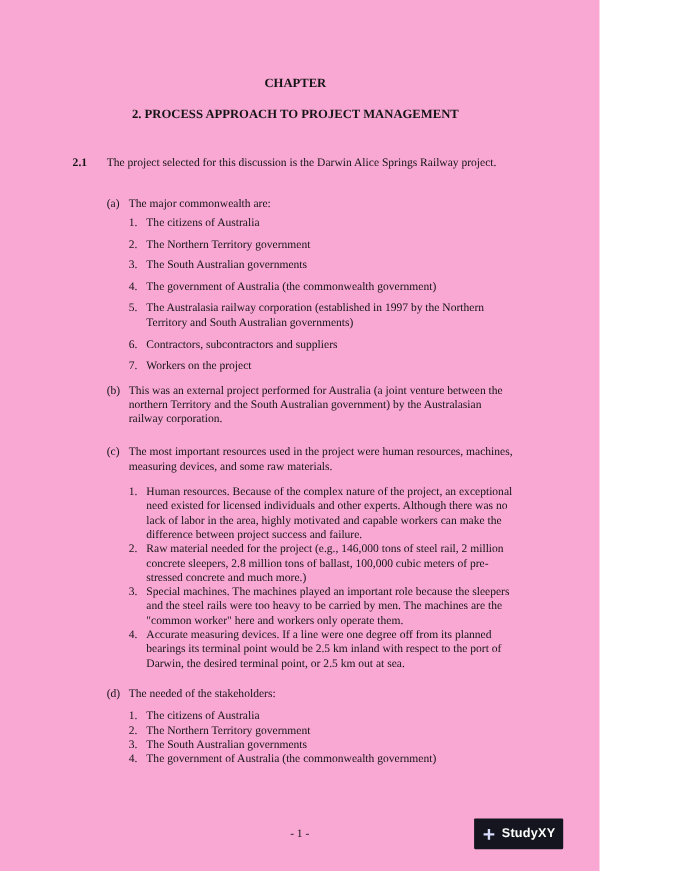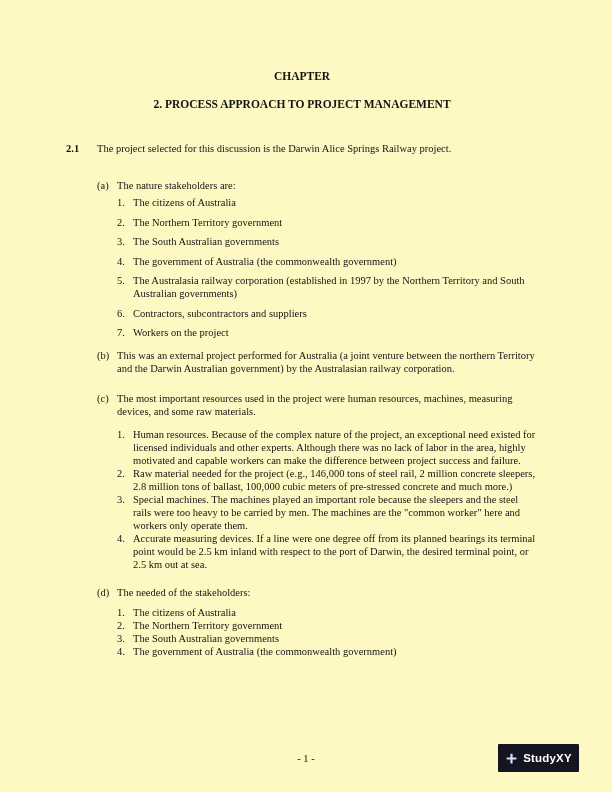--- a/index.html
+++ b/index.html
@@ -4,22 +4,22 @@
   <style>
     html, body { margin: 0; padding: 0; }
     body {
       width: 612px; height: 792px;
       background: #ffffff;
       font-family: "Liberation Serif", "DejaVu Serif", serif;
       color: #141414;
     }
     .page {
       position: relative;
-      width: 612px; height: 792px;
-      background: #fef9c3;
+      width: 545px; height: 792px;
+      background: #f9a8d4;
       overflow: hidden;
       font-size: 10.5px;
       line-height: 13px;
     }
     .content { padding: 70px 74px 0 66px; }
 
     .title { text-align: center; font-weight: bold; font-size: 11.5px; line-height: 13px; }
     .title1 { margin-bottom: 15px; }
     .title2 { margin-bottom: 31px; }
 
@@ -83,21 +83,21 @@
     <div class="title title2">2. PROCESS APPROACH TO PROJECT MANAGEMENT</div>
 
     <div class="sec">
       <span class="num">2.1</span>
       <span class="txt">The project selected for this discussion is the Darwin Alice Springs Railway project.</span>
     </div>
 
     <div class="block block-a">
       <span class="lbl">(a)</span>
       <div class="bd">
-        <div>The nature stakeholders are:</div>
+        <div>The major commonwealth are:</div>
         <div class="nlist nlist-a gap">
           <div class="li">
             <span class="mk">1.</span>
             <span class="lt">The citizens of Australia</span>
           </div>
           <div class="li">
             <span class="mk">2.</span>
             <span class="lt">The Northern Territory government</span>
           </div>
           <div class="li">
@@ -120,21 +120,21 @@
             <span class="mk">7.</span>
             <span class="lt">Workers on the project</span>
           </div>
         </div>
       </div>
     </div>
 
     <div class="block block-b">
       <span class="lbl">(b)</span>
       <div class="bd">
-        <div>This was an external project performed for Australia (a joint venture between the northern Territory and the Darwin Australian government) by the Australasian railway corporation.</div>
+        <div>This was an external project performed for Australia (a joint venture between the northern Territory and the South Australian government) by the Australasian railway corporation.</div>
       </div>
     </div>
 
     <div class="block block-c">
       <span class="lbl">(c)</span>
       <div class="bd">
         <div>The most important resources used in the project were human resources, machines, measuring devices, and some raw materials.</div>
         <div class="nlist nlist-c tight">
           <div class="li">
             <span class="mk">1.</span>

